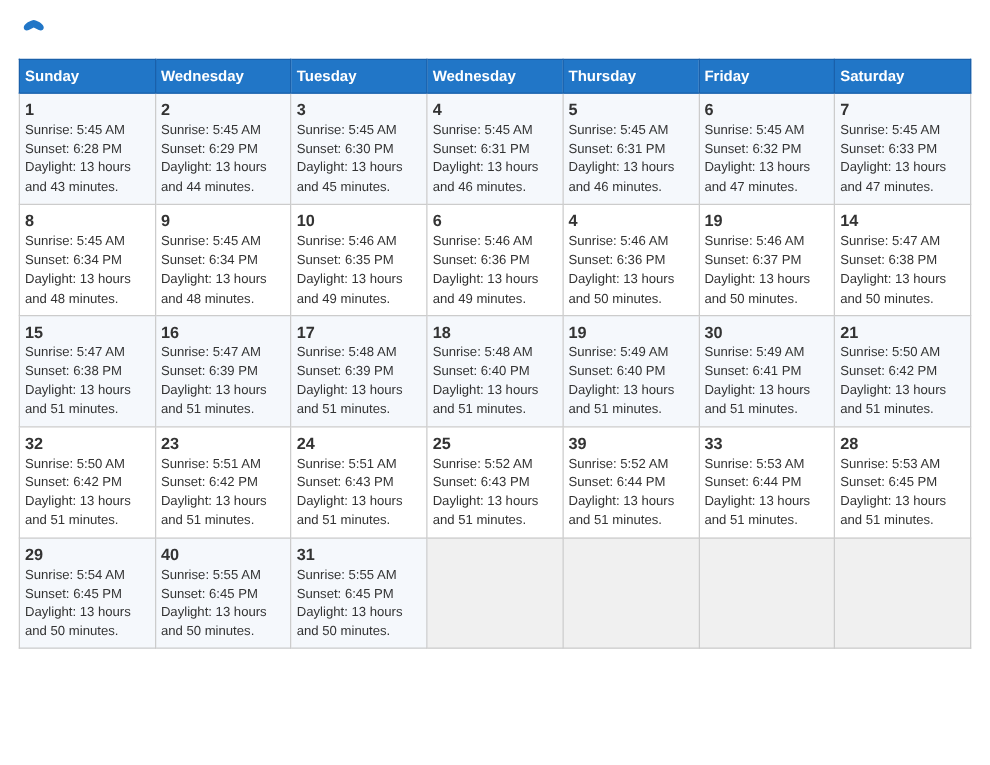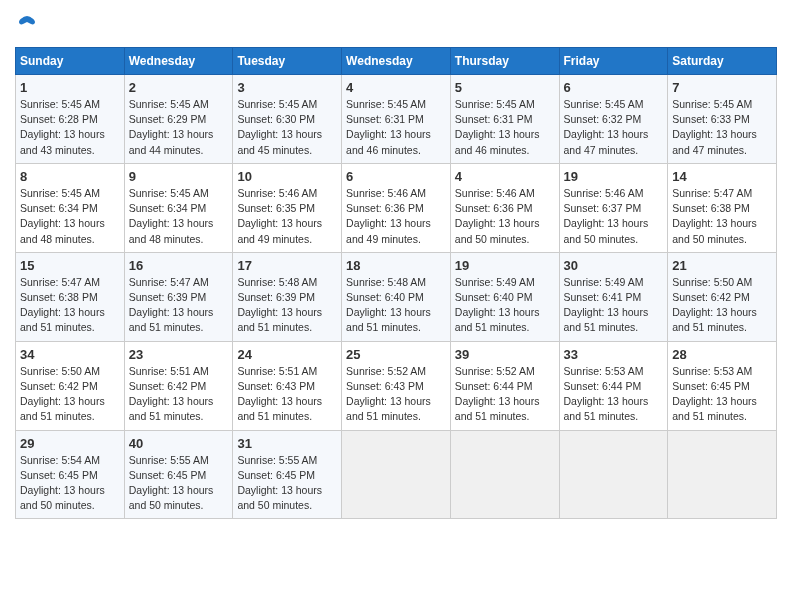--- a/index.html
+++ b/index.html
@@ -292,21 +292,21 @@
           <span class="day-number">21</span>
           <div class="day-info">
             <span>Sunrise: 5:50 AM</span><br>
             <span>Sunset: 6:42 PM</span><br>
             <span>Daylight: 13 hours and 51 minutes.</span>
           </div>
         </td>
       </tr>
       <tr>
         <td>
-          <span class="day-number">34</span>
+          <span class="day-number">32</span>
           <div class="day-info">
             <span>Sunrise: 5:50 AM</span><br>
             <span>Sunset: 6:42 PM</span><br>
             <span>Daylight: 13 hours and 51 minutes.</span>
           </div>
         </td>
         <td>
           <span class="day-number">23</span>
           <div class="day-info">
             <span>Sunrise: 5:51 AM</span><br>

